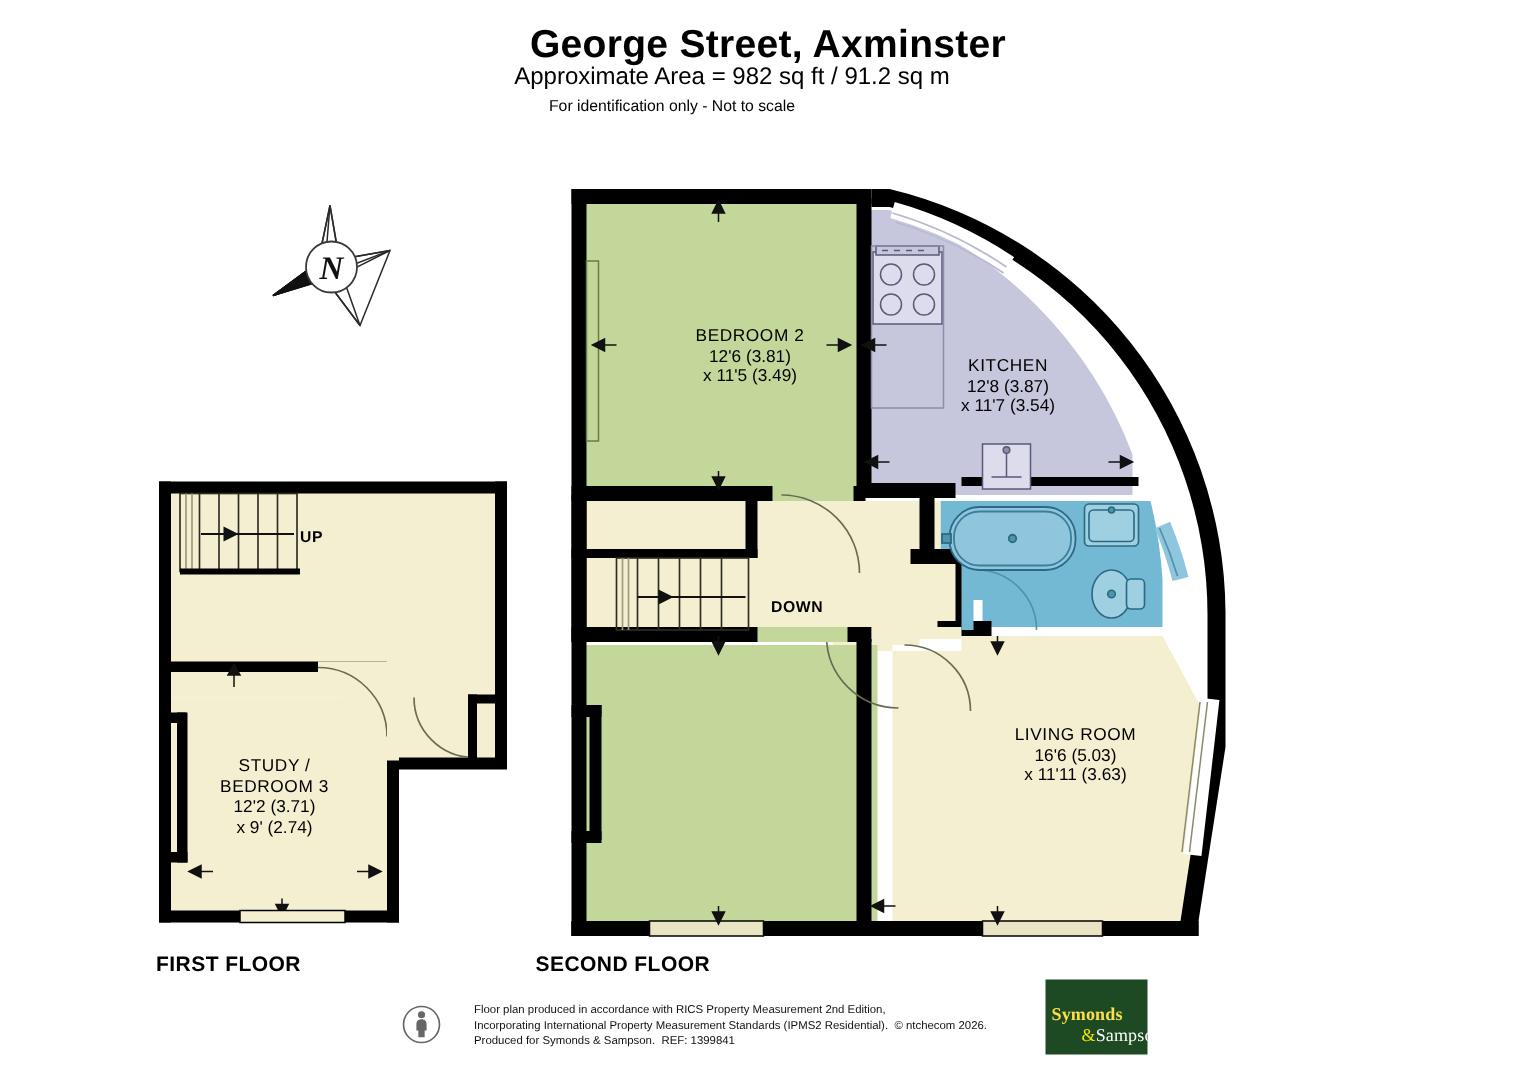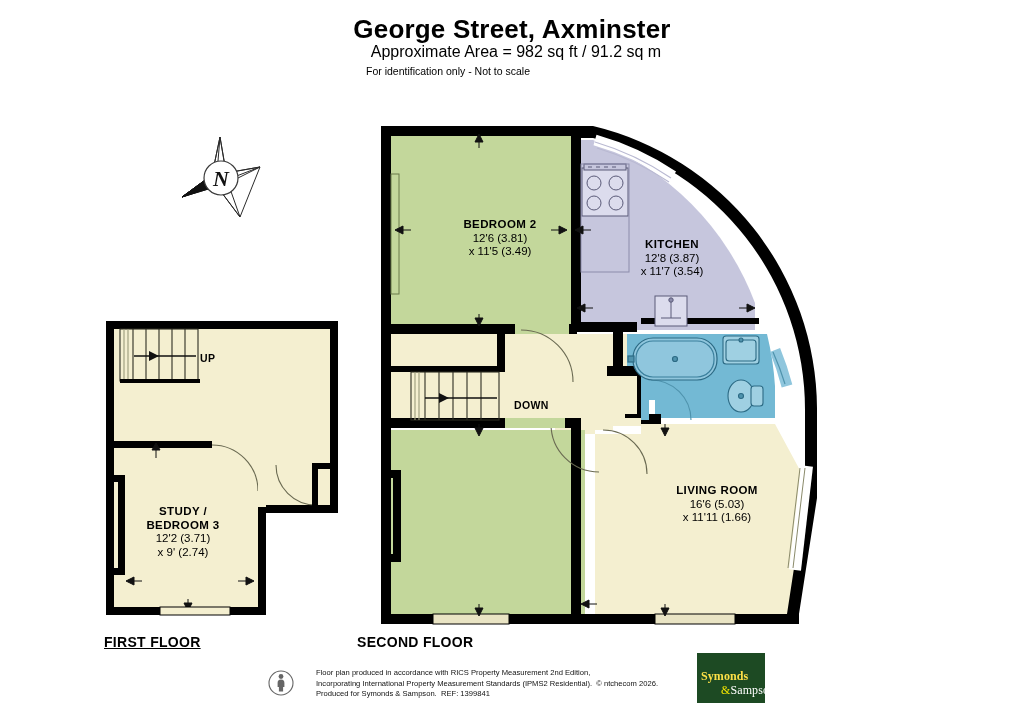--- a/index.html
+++ b/index.html
@@ -11,30 +11,29 @@
   .stage{position:absolute;left:0;top:0;width:1024px;height:724px;}
 
   
   .title{
     position:absolute;left:0;top:14px;width:1024px;text-align:center;
     font-size:26px;font-weight:bold;letter-spacing:.2px;
   }
   .subtitle{
     position:absolute;left:0;top:43px;width:976px;text-align:center;
     font-size:16px;
-    padding-left:28px;
   }
   .note{
     position:absolute;left:0;top:65px;width:896px;text-align:center;
     font-size:10.5px;
   }
 
   
   .floor-caption{position:absolute;font-size:14px;font-weight:bold;letter-spacing:.3px;}
-  #cap-first{left:104px;top:634px;text-decoration:underline;}
+  #cap-first{left:104px;top:634px;}
   #cap-second{left:357px;top:634px;}
 
   
   .footer-text{
     position:absolute;left:300px;top:668px;width:400px;
     font-size:7.6px;line-height:10.5px;color:#111;
   }
   .footer-text div{white-space:nowrap;padding-left:16px;}
   .ipms-badge{
     position:absolute;left:268px;top:668px;width:26px;height:30px;
@@ -48,21 +47,21 @@
     font-family:"Liberation Serif",serif;font-weight:bold;letter-spacing:.1px;
   }
   .logo .l2{
     position:absolute;left:4px;top:30px;font-size:12px;color:#ffffff;
     font-family:"Liberation Serif",serif;font-weight:normal;letter-spacing:.1px;margin-left:20px;
   }
   .logo .amp{color:#f2e400;}
 
   
   .room-label{position:absolute;text-align:center;line-height:13.5px;}
-  .room-label .nm{font-size:11.5px;font-weight:bold;letter-spacing:.4px;display:block;}
+  .room-label .nm{font-size:11.5px;font-weight:normal;letter-spacing:.4px;display:block;}
   .room-label .d1{font-size:11.5px;display:block;}
   .room-label .d2{font-size:11.5px;display:block;}
 
   .stair-word{position:absolute;font-size:10.5px;font-weight:bold;letter-spacing:.4px;}
 
   svg{display:block;}
 </style>
 </head>
 <body>
 
@@ -328,21 +327,21 @@
   <div class="room-label" id="lbl-kitchen" style="left:607px;top:238px;width:130px;">
     <span class="nm">KITCHEN</span>
     <span class="d1">12'8 (3.87)</span>
     <span class="d2">x 11'7 (3.54)</span>
   </div>
 
 
   <div class="room-label" id="lbl-living" style="left:652px;top:484px;width:130px;">
     <span class="nm">LIVING ROOM</span>
     <span class="d1">16'6 (5.03)</span>
-    <span class="d2">x 11'11 (1.66)</span>
+    <span class="d2">x 11'11 (3.63)</span>
   </div>
 
   <div class="stair-word" style="left:514px;top:399px;">DOWN</div>
 
   <div class="floor-caption" id="cap-first">FIRST FLOOR</div>
   <div class="floor-caption" id="cap-second">SECOND FLOOR</div>
 
   <svg class="ipms-badge" viewBox="0 0 26 30">
     <circle cx="13" cy="15" r="12" fill="none" stroke="#666" stroke-width="1.1"></circle>
     <circle cx="13" cy="8.5" r="2.4" fill="#666"></circle>

